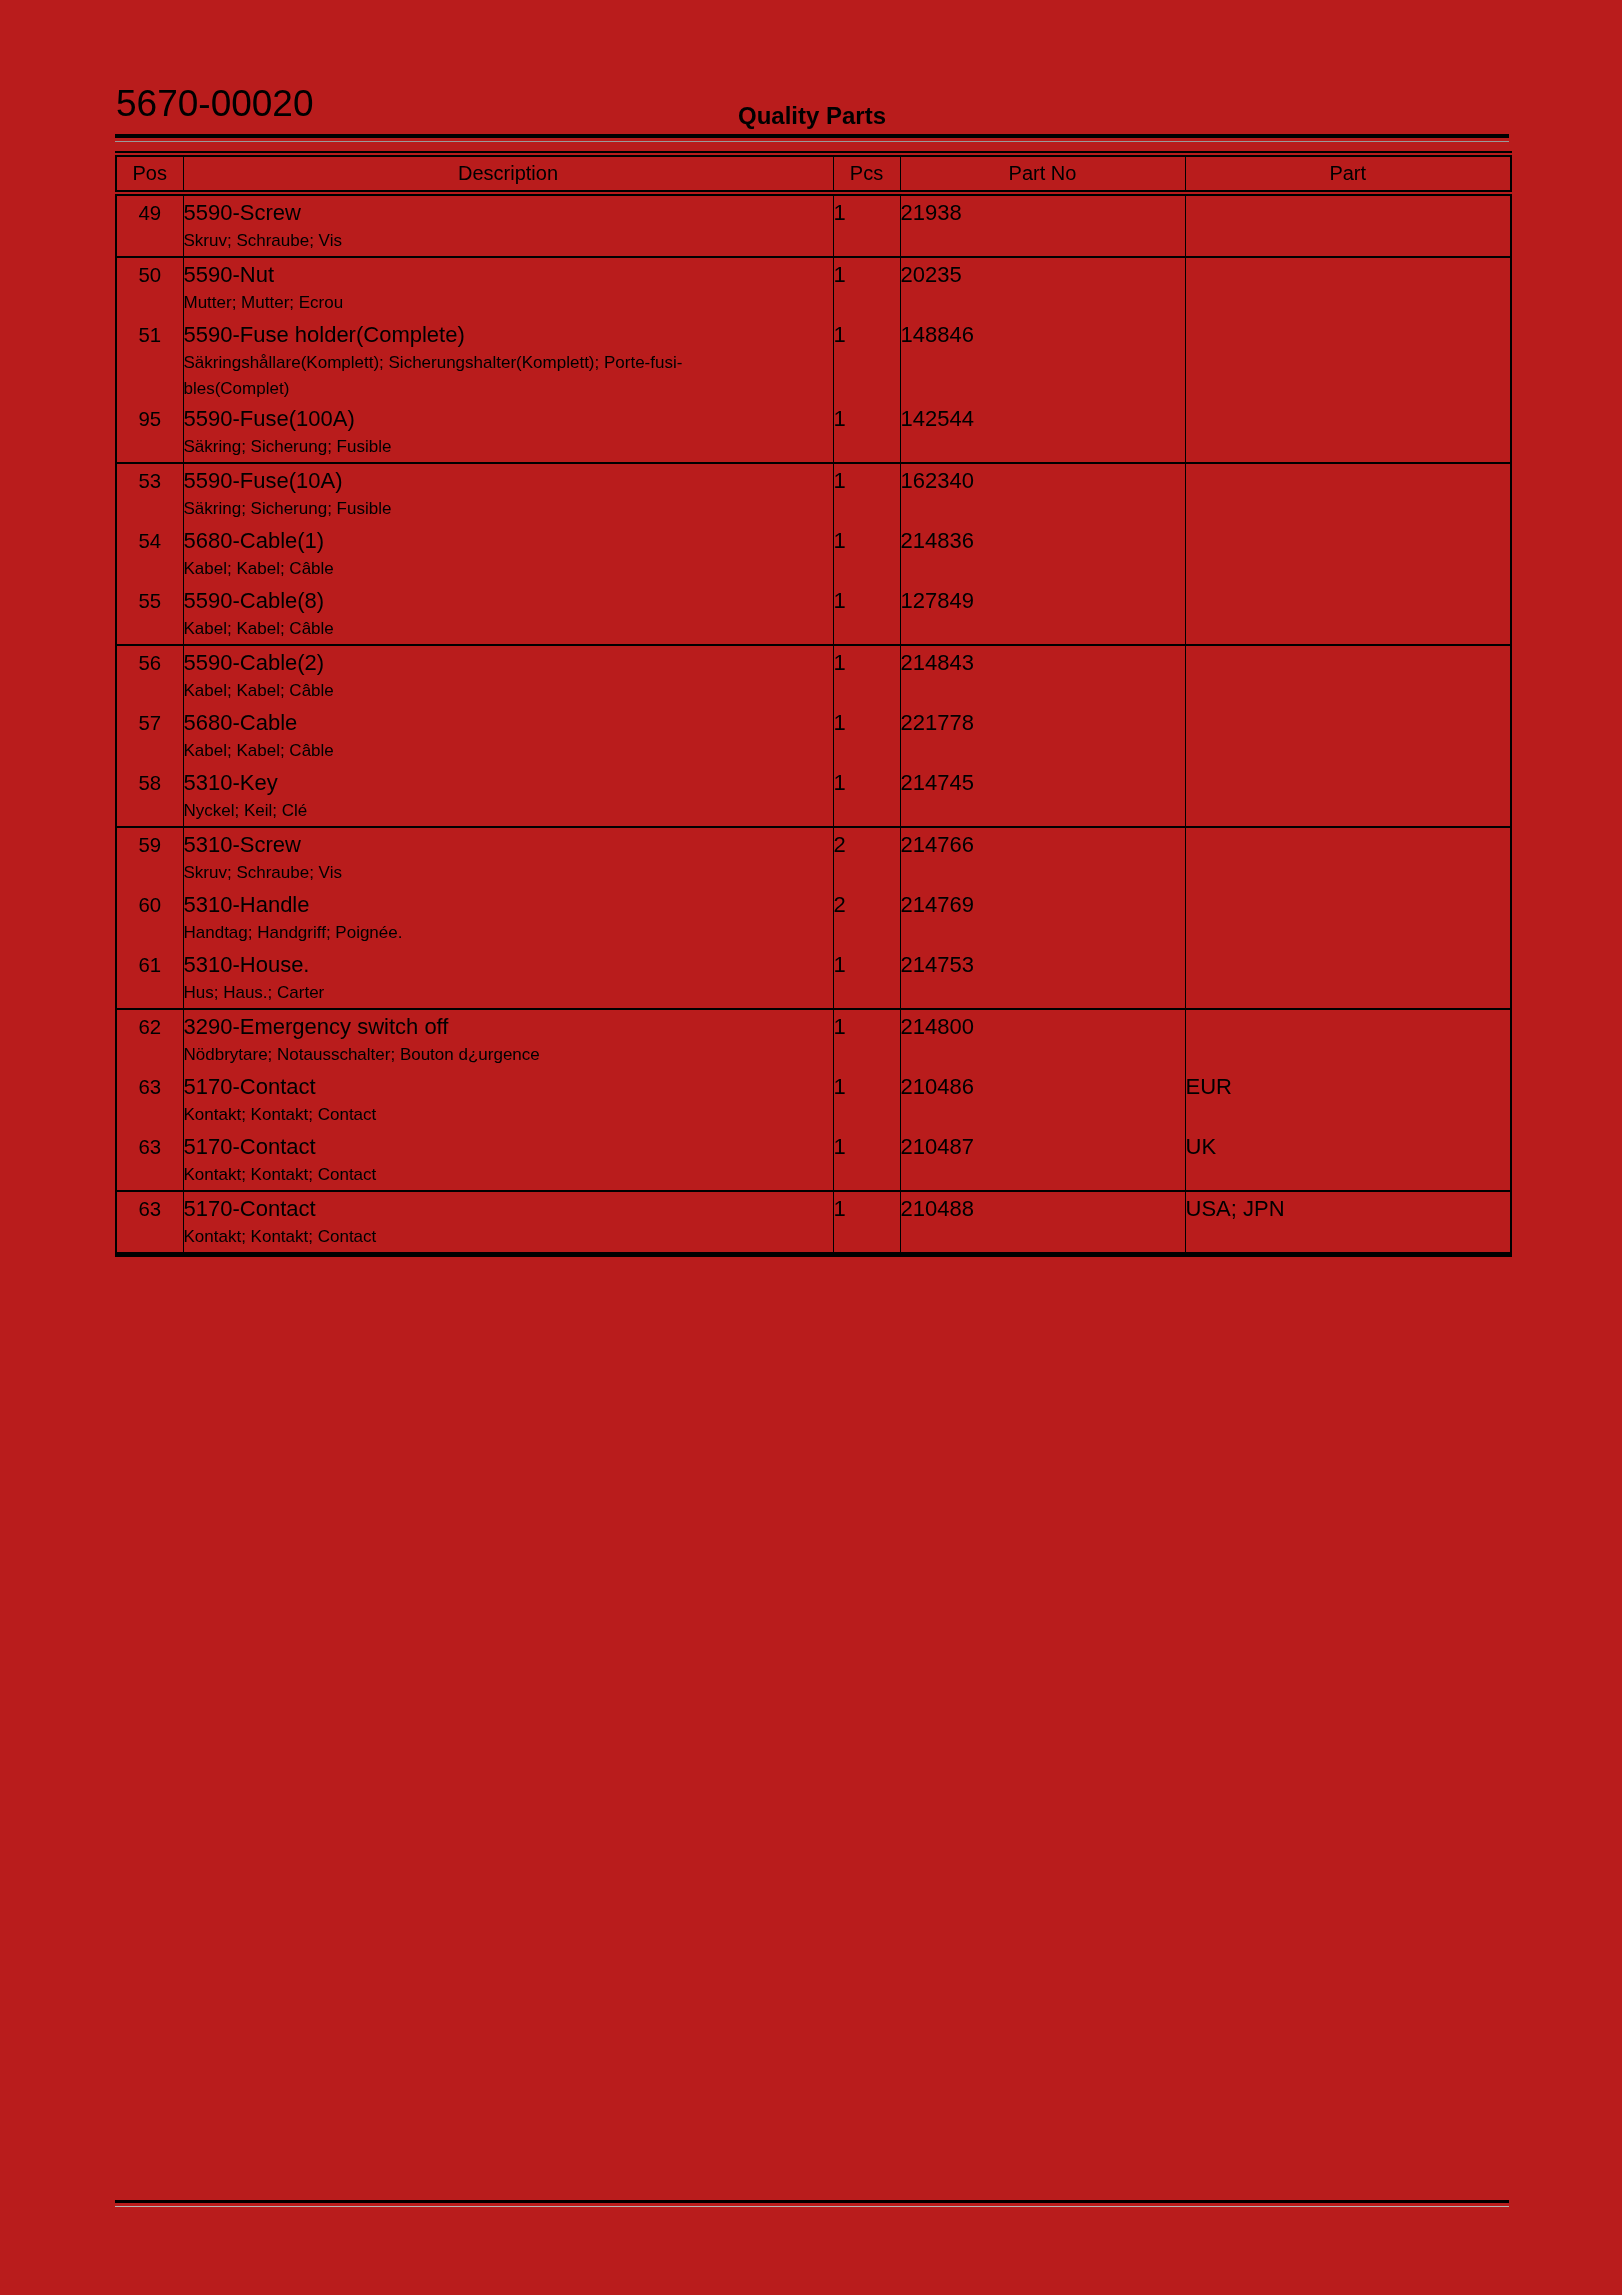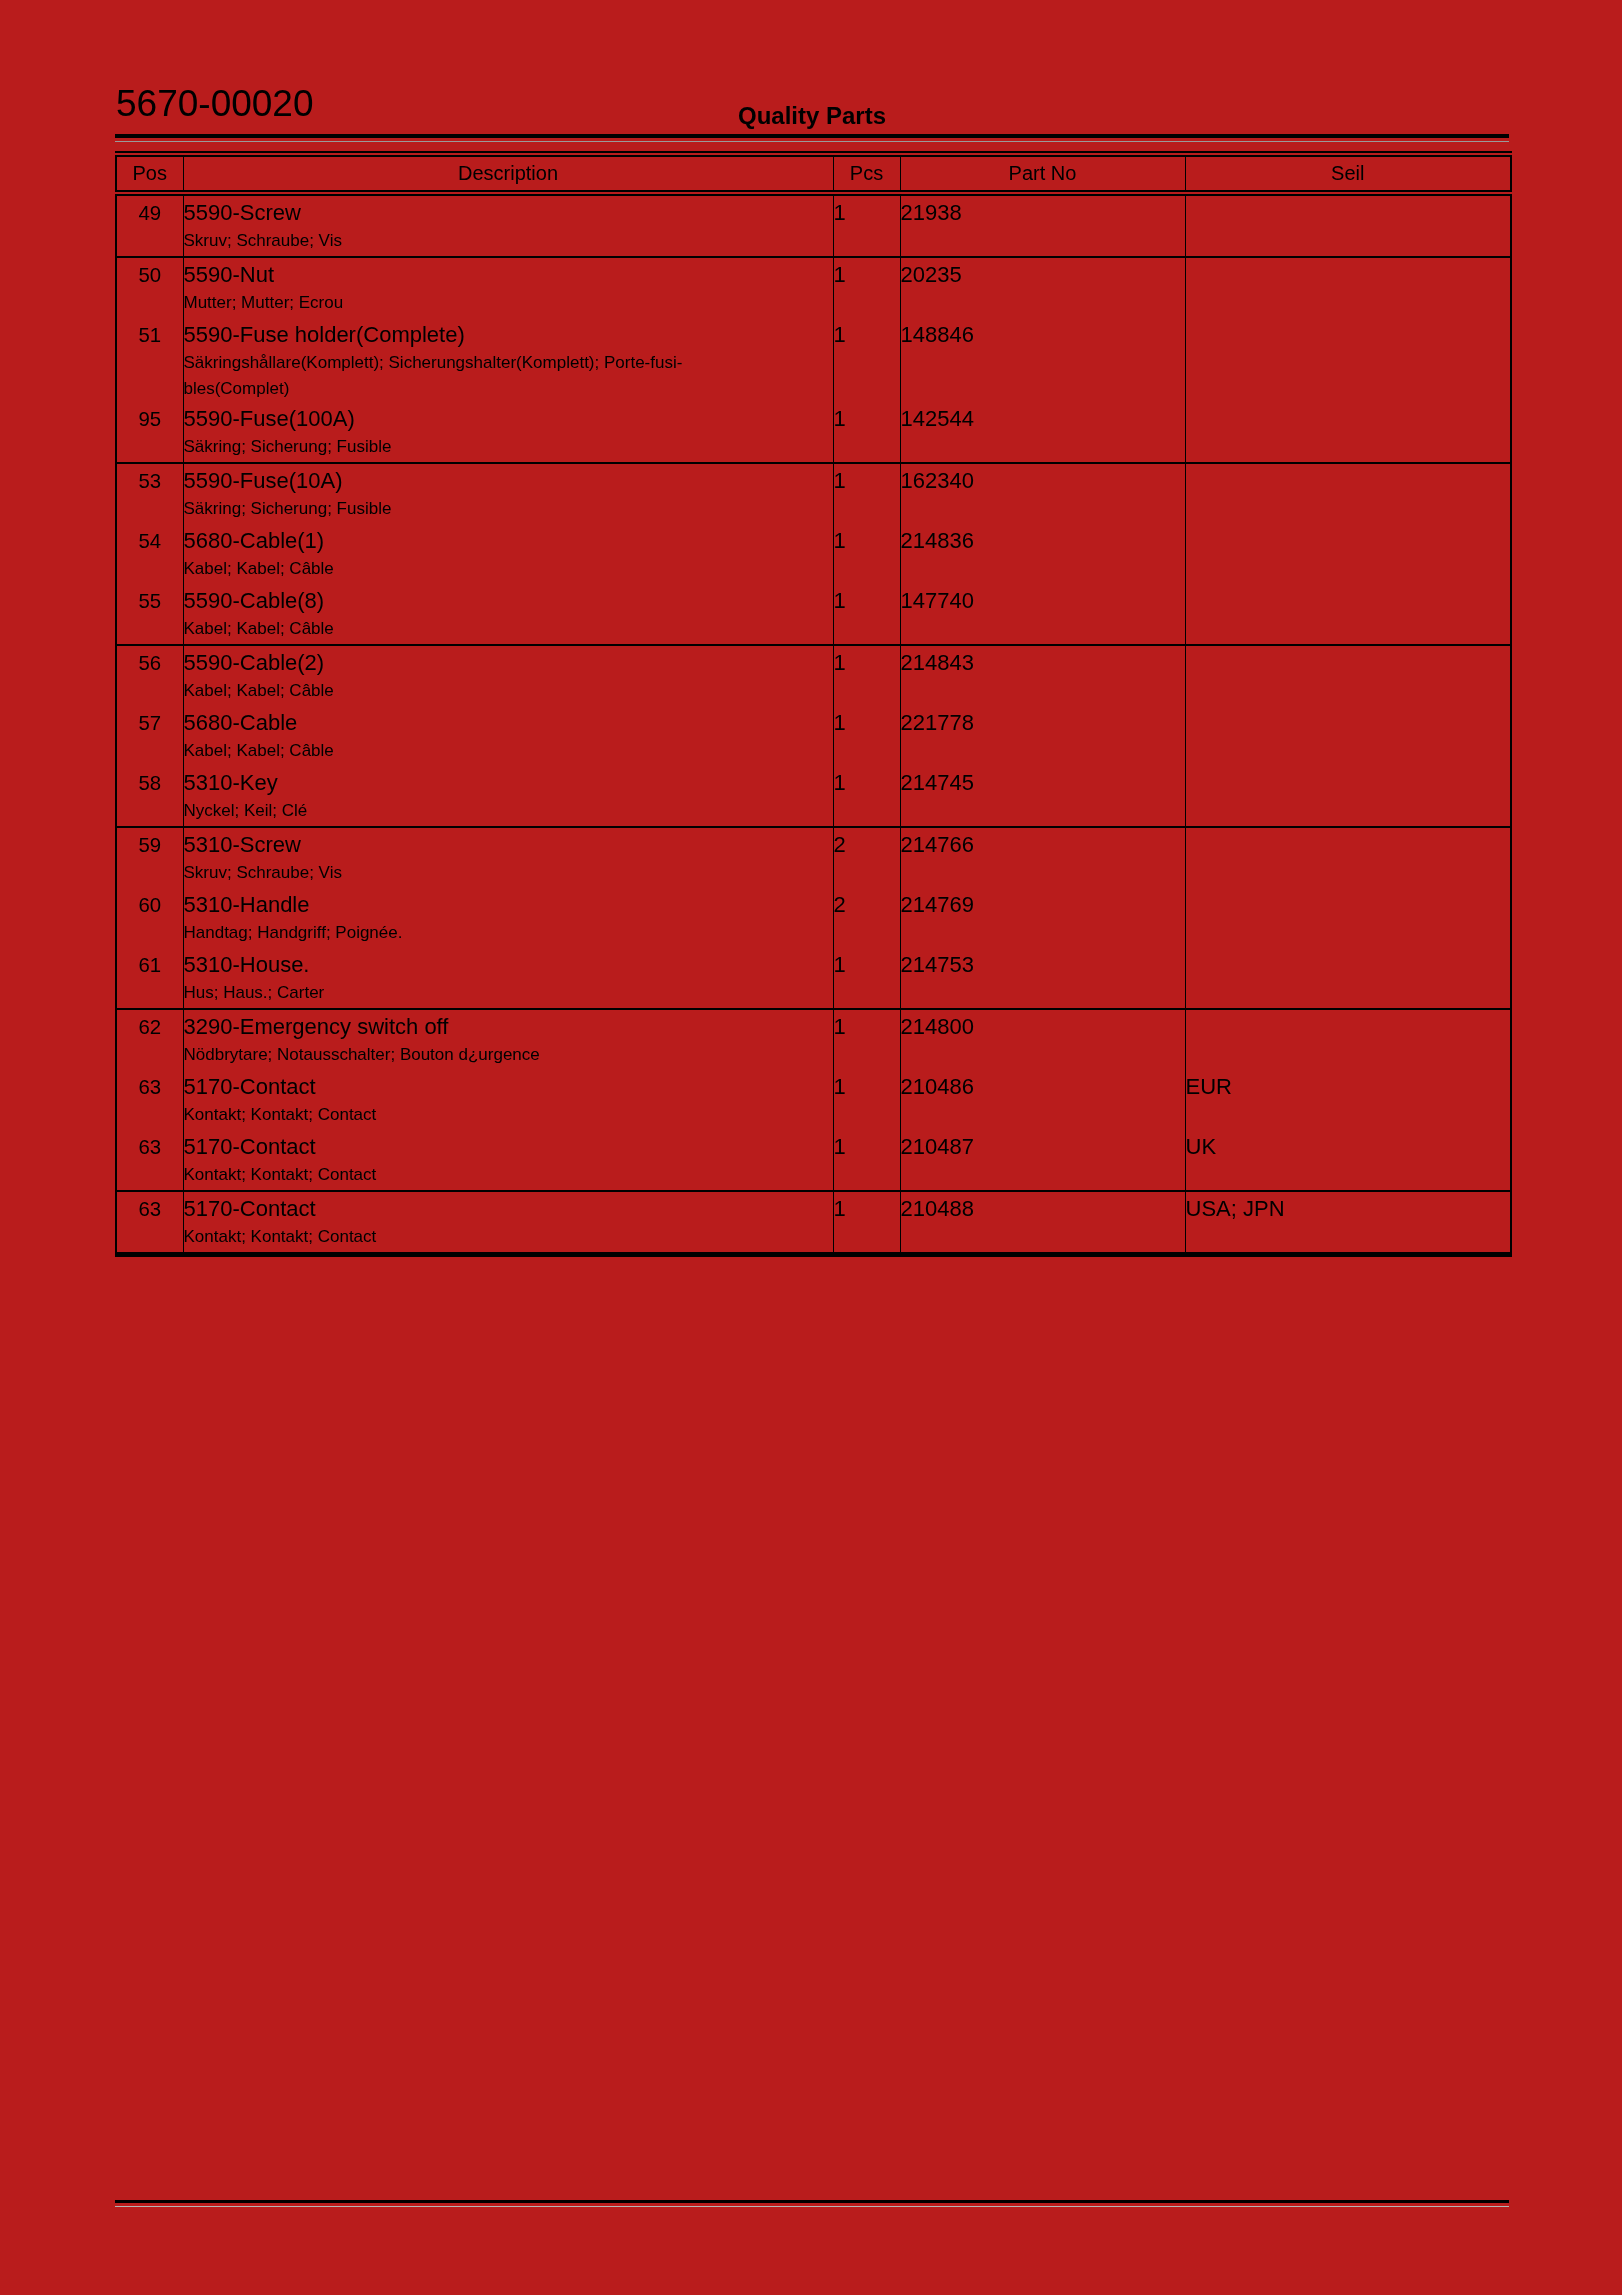--- a/index.html
+++ b/index.html
@@ -129,21 +129,21 @@
       <col style="width:67px">
       <col style="width:285px">
       <col style="width:326px">
     </colgroup>
     <thead>
       <tr>
         <th>Pos</th>
         <th>Description</th>
         <th>Pcs</th>
         <th>Part No</th>
-        <th>Seil</th>
+        <th>Part</th>
       </tr>
     </thead>
     <tbody id="table-body">
         <tr class="group-end">
     <td class="c-pos">49</td>
     <td class="c-desc">
       <div class="d-main">5590-Screw</div>
       <div class="d-sub">Skruv; Schraube; Vis</div>
     </td>
     <td class="c-pcs">1</td>
@@ -201,21 +201,21 @@
     <td class="c-part">214836</td>
     <td class="c-note"></td>
   </tr>
         <tr class="group-end">
     <td class="c-pos">55</td>
     <td class="c-desc">
       <div class="d-main">5590-Cable(8)</div>
       <div class="d-sub">Kabel; Kabel; Câble</div>
     </td>
     <td class="c-pcs">1</td>
-    <td class="c-part">147740</td>
+    <td class="c-part">127849</td>
     <td class="c-note"></td>
   </tr>
         <tr>
     <td class="c-pos">56</td>
     <td class="c-desc">
       <div class="d-main">5590-Cable(2)</div>
       <div class="d-sub">Kabel; Kabel; Câble</div>
     </td>
     <td class="c-pcs">1</td>
     <td class="c-part">214843</td>

